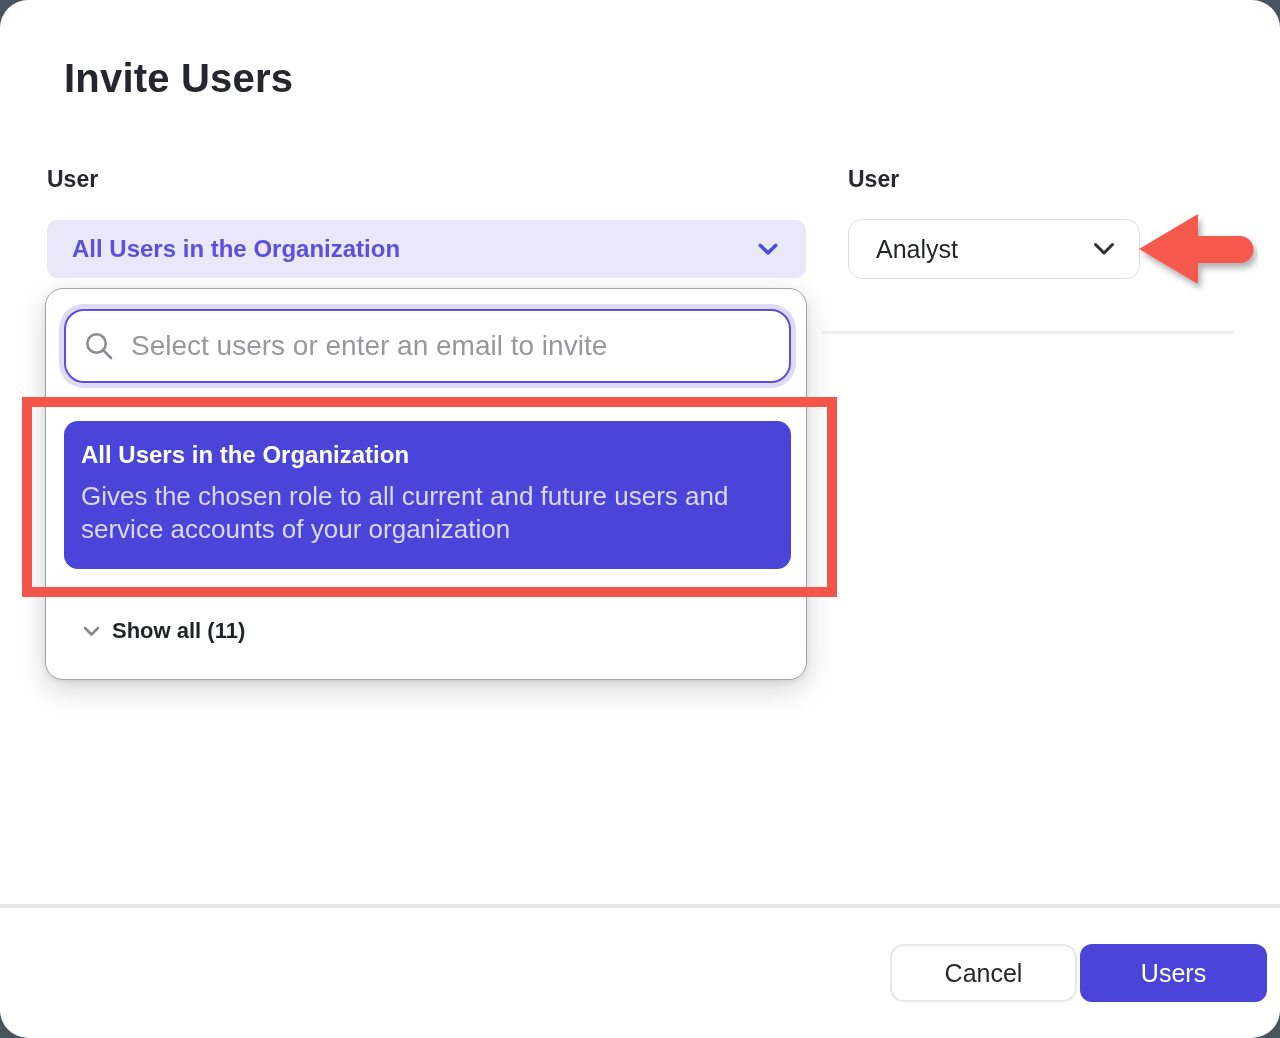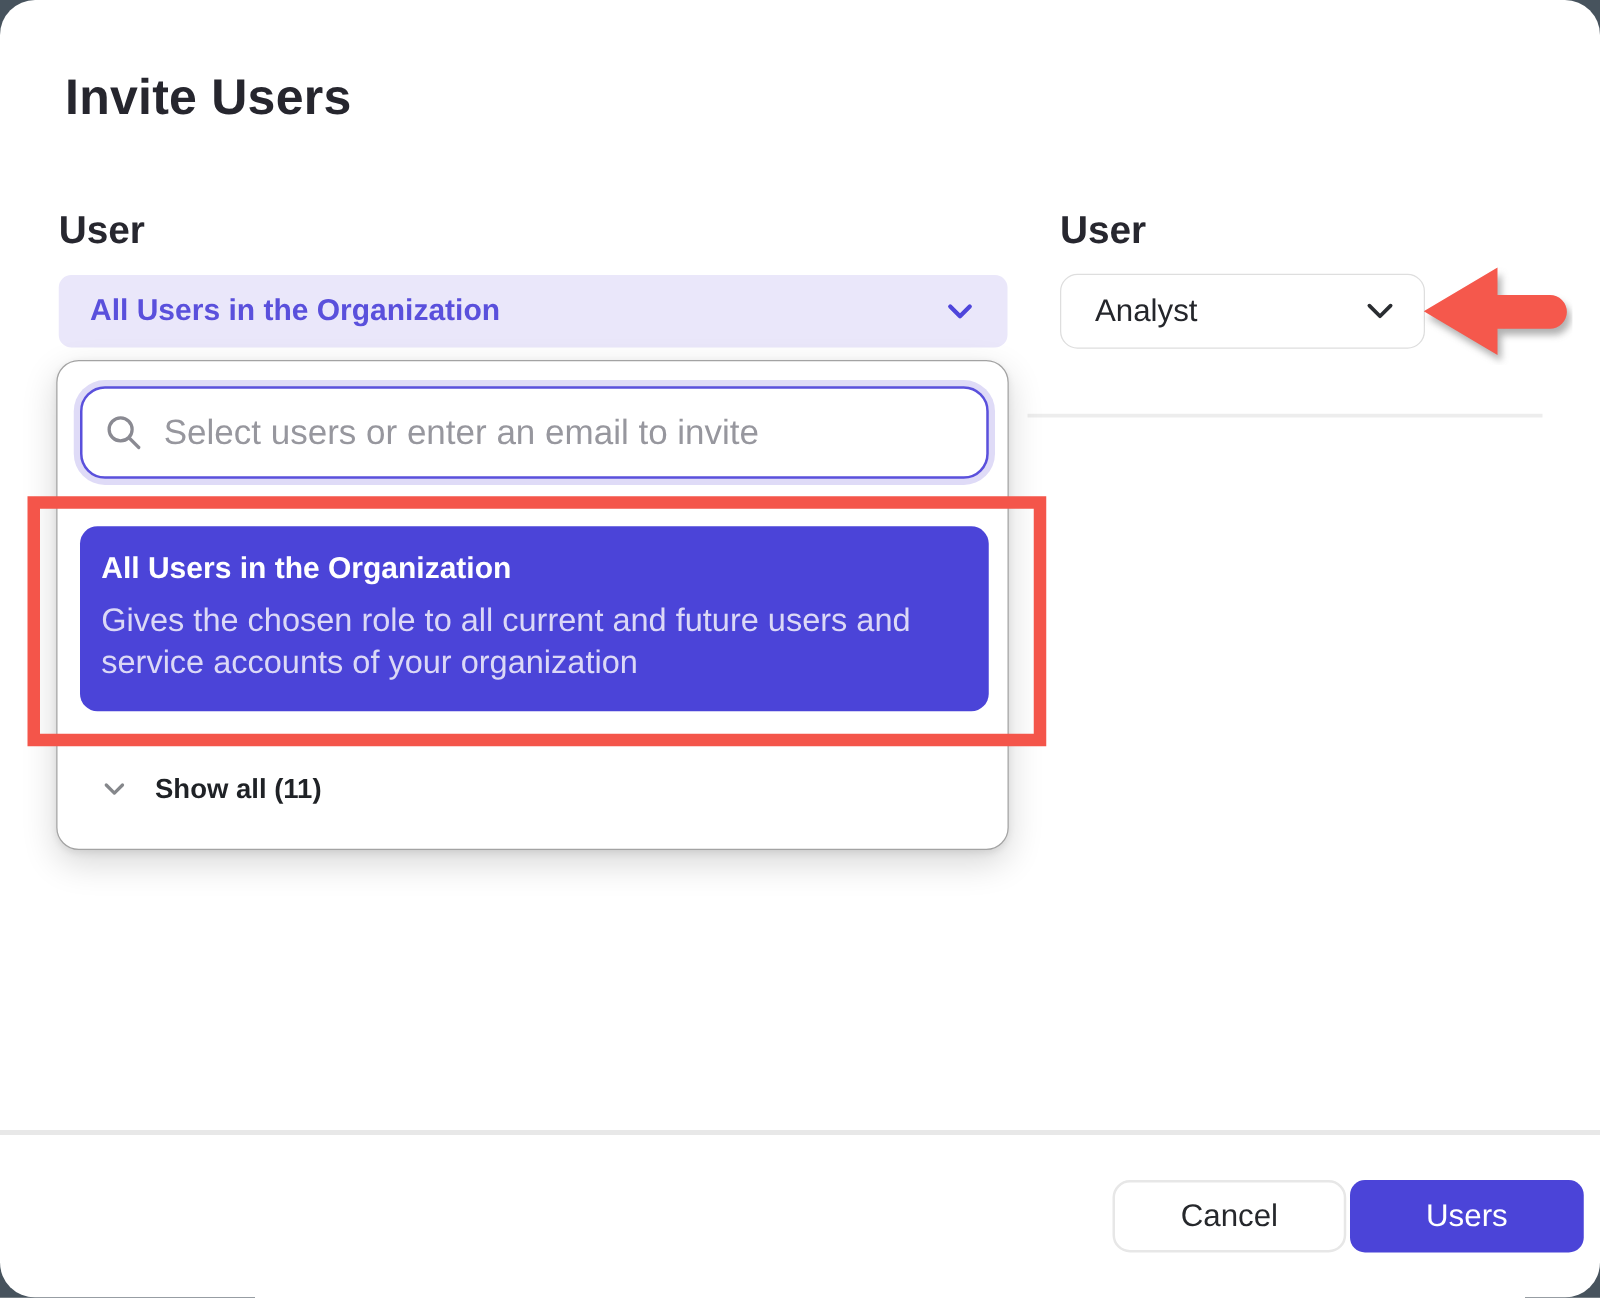--- a/index.html
+++ b/index.html
@@ -12,30 +12,30 @@
   }
   .modal {
     position: absolute;
     inset: 0;
     background: #ffffff;
     border-radius: 28px;
     overflow: hidden;
   }
   .page-title {
     position: absolute;
-    left: 52px; top: 56px;
+    left: 64px; top: 56px;
     font-size: 40px;
     font-weight: 700;
     color: #26262E;
     letter-spacing: 0.2px;
   }
   .field-label {
     position: absolute;
     top: 166px;
-    font-size: 31px;
+    font-size: 23px;
     font-weight: 700;
     color: #27272F;
   }
   .field-label.user { left: 47px; }
   .field-label.role { left: 848px; }
 
   .select-user {
     position: absolute;
     left: 47px; top: 220px;
     width: 759px; height: 58px;
@@ -136,21 +136,21 @@
   .show-all-row {
     position: absolute;
     left: 0; top: 318px;
     width: 100%; height: 48px;
     display: flex;
     align-items: center;
     cursor: pointer;
   }
   .show-all-row .chev { margin-left: 37px; display: flex; }
   .show-all-label {
-    margin-left: 24px;
+    margin-left: 12px;
     font-size: 22px;
     font-weight: 600;
     color: #1F2226;
   }
 
   .annotation-rect {
     position: absolute;
     left: 22px; top: 397px;
     width: 815px; height: 200px;
     border: 10px solid #F4554A;

